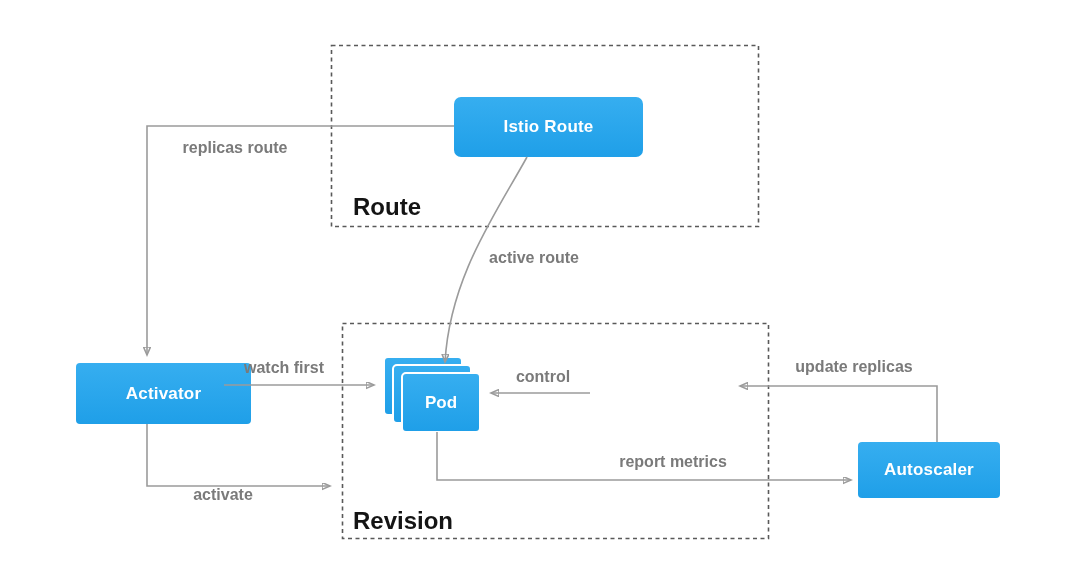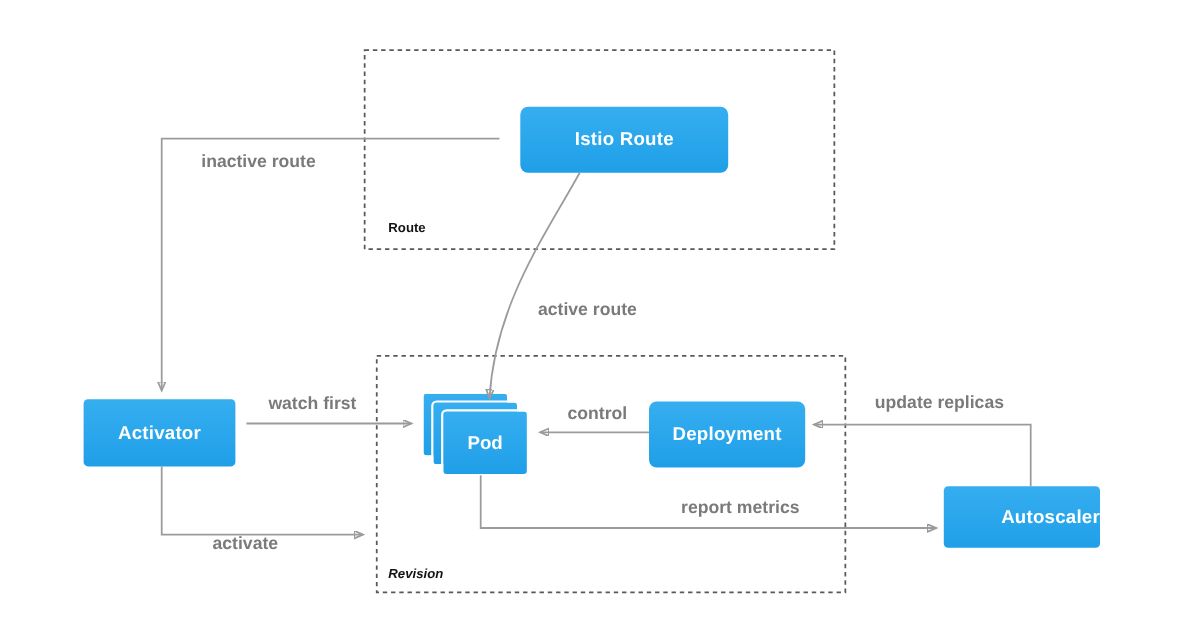--- a/index.html
+++ b/index.html
@@ -64,21 +64,21 @@
     white-space: nowrap;
     font-size: 16px;
     font-weight: bold;
     color: var(--edge-label, #7a7a7a);
   }
   .group-label {
     position: absolute;
     z-index: 4;
     transform: translate(0, -50%);
     white-space: nowrap;
-    font-size: 12px;
+    font-size: 24px;
     font-weight: bold;
     color: var(--group-label, #141414);
   }
 </style>
 </head>
 <body>
 
 <div class="canvas">
 
   <svg class="edge-layer" viewBox="0 0 1080 583">
@@ -94,47 +94,44 @@
     <polyline points="454,126 147,126 147,355" marker-end="url(#arr)"></polyline>
     <path d="M527,157 C495,215 450,277 445,362" marker-end="url(#arr)"></path>
     <path d="M224,385 L374,385" marker-end="url(#arr)"></path>
     <polyline points="147,424 147,486 330,486" marker-end="url(#arr)"></polyline>
     <path d="M590,393 L491,393" marker-end="url(#arr)"></path>
     <polyline points="437,432 437,480 851,480" marker-end="url(#arr)"></polyline>
     <polyline points="937,442 937,386 740,386" marker-end="url(#arr)"></polyline>
   </svg>
 
   <div class="group-label" style="left:353px; top:207px;">Route</div>
-  <div class="group-label" style="left:353px; top:521px;font-style:italic;">Revision</div>
+  <div class="group-label" style="left:353px; top:521px;">Revision</div>
 
-  <div class="node" style="left:454px; top:97px; width:189px; height:60px;margin-left:19px;">
+  <div class="node" style="left:454px; top:97px; width:189px; height:60px;">
     <span>Istio Route</span>
   </div>
 
-  <div class="node" style="left:76px; top:363px; width:138px; height:61px; border-radius:4px;">
+  <div class="node" style="left:76px; top:363px; width:175px; height:61px; border-radius:4px;">
     <span>Activator</span>
   </div>
 
   <div class="pod-stack" style="left:383px; top:356px; width:99px; height:77px;">
     <div class="pod-card" style="left:0; top:0;"></div>
     <div class="pod-card" style="left:9px; top:8px;"></div>
     <div class="pod-card" style="left:18px; top:16px; height:61px;">
       <span>Pod</span>
     </div>
   </div>
 
-  <div class="node" style="left:590px; top:365px; width:142px; height:60px;">
-    <span>Deployment</span>
-  </div>
 
-  <div class="node" style="left:858px; top:442px; width:142px; height:56px; border-radius:4px;justify-content:flex-end;">
+  <div class="node" style="left:858px; top:442px; width:142px; height:56px; border-radius:4px;">
     <span>Autoscaler</span>
   </div>
 
-  <div class="edge-label" style="left:235px; top:148px;">inactive route</div>
-  <div class="edge-label" style="left:534px; top:258px;margin-top:24px;">active route</div>
+  <div class="edge-label" style="left:235px; top:148px;">replicas route</div>
+  <div class="edge-label" style="left:534px; top:258px;">active route</div>
   <div class="edge-label" style="left:284px; top:368px;">watch first</div>
   <div class="edge-label" style="left:223px; top:471px;margin-top:24px;">activate</div>
   <div class="edge-label" style="left:543px; top:377px;">control</div>
   <div class="edge-label" style="left:673px; top:462px;text-align:center;">report metrics</div>
   <div class="edge-label" style="left:854px; top:367px;text-align:center;">update replicas</div>
 
 </div>
 
 </body></html>

